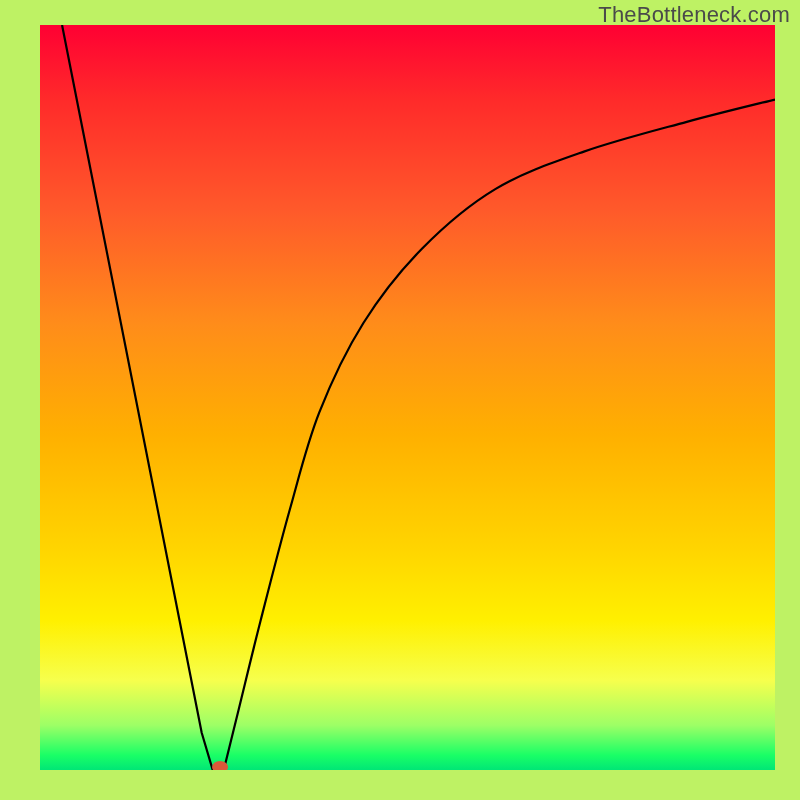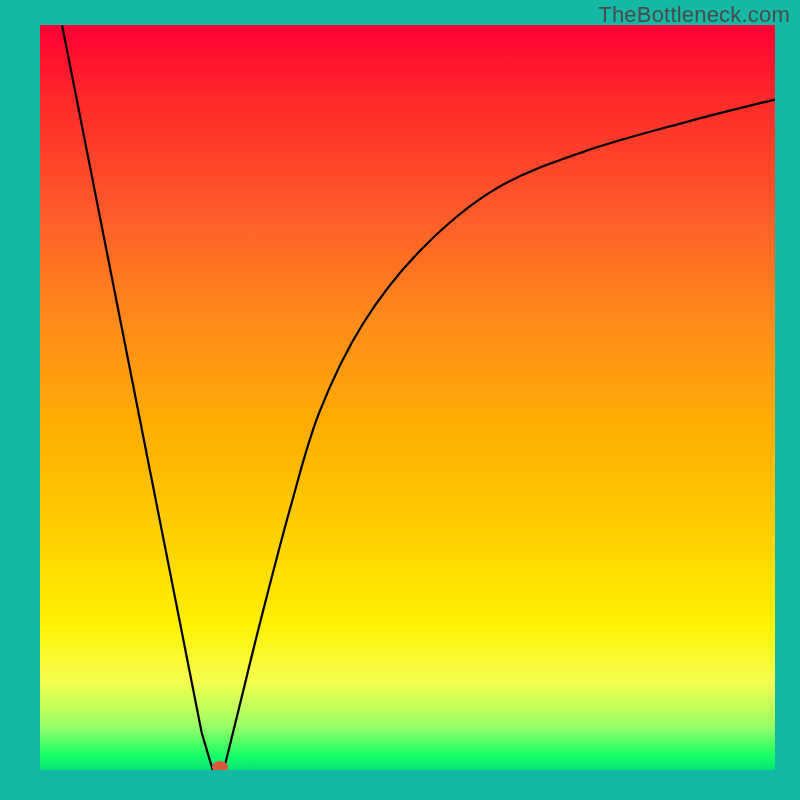--- a/index.html
+++ b/index.html
@@ -8,21 +8,21 @@
     width: 800px;
     height: 800px;
     overflow: hidden;
     background: #000;
     font-family: Arial, Helvetica, sans-serif;
   }
   .frame {
     position: relative;
     width: 800px;
     height: 800px;
-    background: #14b8a6;
+    background: #bef264;
   }
   .plot-area {
     position: absolute;
     left: 40px;
     top: 25px;
     width: 735px;
     height: 745px;
     
     background: linear-gradient(
       to bottom,

